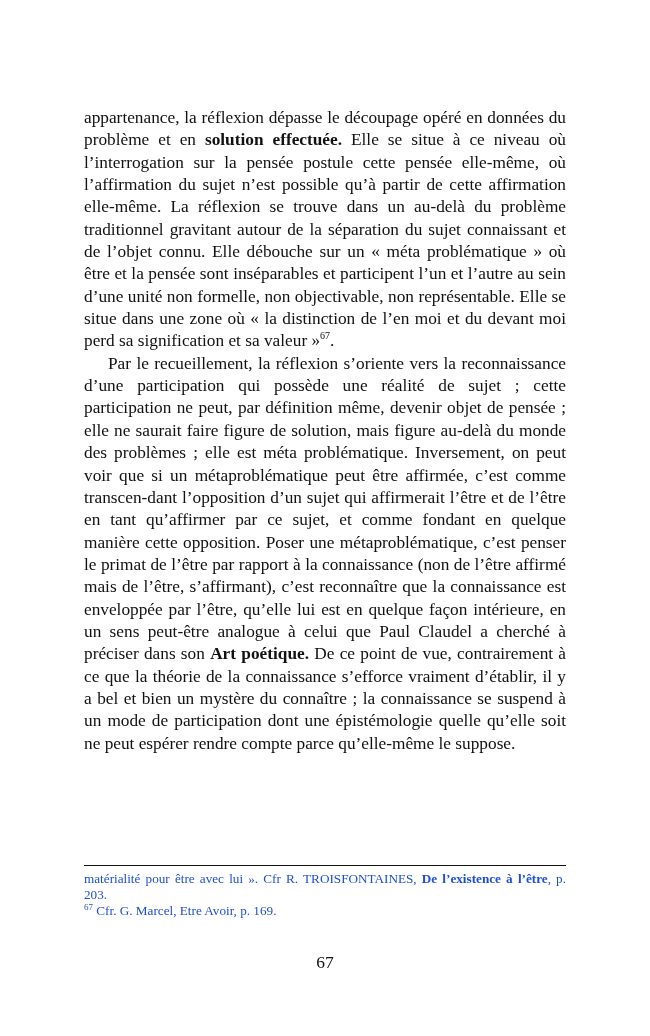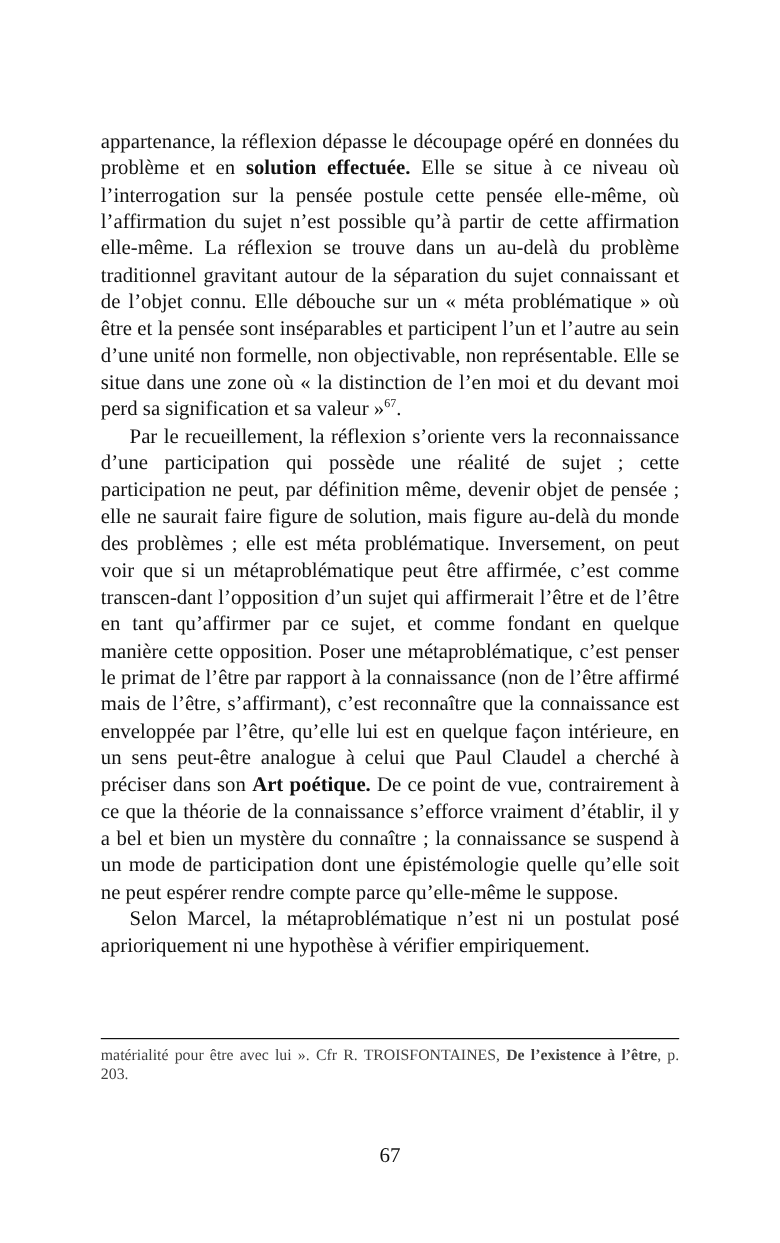--- a/index.html
+++ b/index.html
@@ -3,34 +3,34 @@
 <meta charset="utf-8">
 <style>
   html, body { margin: 0; padding: 0; background: #ffffff; }
   body { width: 650px; height: 1036px; position: relative; overflow: hidden; }
   .page { position: absolute; left: 84px; top: 107px; width: 482px; color: #111; font-family: "Liberation Serif", serif; }
   .para { margin: 0; font-size: 17.3px; line-height: 22.35px; text-align: justify; hyphens: manual; font-family: Liberation Serif, serif; }
   .indent { text-indent: 24px; }
   .gap { margin-top: 0; }
   sup { font-size: 10px; line-height: 0; vertical-align: 7px; }
   .rule { position: absolute; left: 84px; top: 865px; width: 482px; height: 0; border-top: 1.3px solid #111; }
-  .footnotes { position: absolute; left: 84px; top: 871px; width: 482px; font-family: "Liberation Serif", serif; color: #404040; font-size: 13.2px; line-height: 16px; text-align: justify; }
+  .footnotes { position: absolute; left: 84px; top: 871px; width: 482px; font-family: "Liberation Serif", serif; color: #1d4ed8; font-size: 13.2px; line-height: 16px; text-align: justify; }
   .footnotes p { margin: 0; }
   .fnsup { font-size: 9px; vertical-align: 5px; line-height: 0; }
   .pagenum { position: absolute; left: 0; width: 650px; top: 952px; text-align: center; font-family: "Liberation Serif", serif; font-size: 17.5px; color: #111; }
   b { font-weight: bold; }
 </style>
 </head>
 <body>
 
 <div class="page">
   <p class="para"><span>appartenance, la réflexion dépasse le découpage opéré en données du problème et en </span><b>solution effectuée.</b><span> Elle se situe à ce niveau où l’interrogation sur la pensée postule cette pensée elle-même, où l’affirmation du sujet n’est possible qu’à partir de cette affirmation elle-même. La réflexion se trouve dans un au-delà du problème traditionnel gravitant autour de la séparation du sujet connaissant et de l’objet connu. Elle débouche sur un « méta problématique » où être et la pensée sont inséparables et participent l’un et l’autre au sein d’une unité non formelle, non objectivable, non représentable. Elle se situe dans une zone où « la distinction de l’en moi et du devant moi perd sa signification et sa valeur »</span><sup>67</sup><span>.</span></p>
   <p class="para indent gap"><span>Par le recueillement, la réflexion s’oriente vers la reconnaissance d’une participation qui possède une réalité de sujet ; cette participation ne peut, par définition même, devenir objet de pensée ; elle ne saurait faire figure de solution, mais figure au-delà du monde des problèmes ; elle est méta problématique. Inversement, on peut voir que si un métaproblématique peut être affirmée, c’est comme transcen-dant l’opposition d’un sujet qui affirmerait l’être et de l’être en tant qu’affirmer par ce sujet, et comme fondant en quelque manière cette opposition. Poser une métaproblématique, c’est penser le primat de l’être par rapport à la connaissance (non de l’être affirmé mais de l’être, s’affirmant), c’est reconnaître que la connaissance est enveloppée par l’être, qu’elle lui est en quelque façon intérieure, en un sens peut-être analogue à celui que Paul Claudel a cherché à préciser dans son </span><b>Art poétique.</b><span> De ce point de vue, contrairement à ce que la théorie de la connaissance s’efforce vraiment d’établir, il y a bel et bien un mystère du connaître ; la connaissance se suspend à un mode de participation dont une épistémologie quelle qu’elle soit ne peut espérer rendre compte parce qu’elle-même le suppose.</span></p>
-  <p class="para indent gap"><span>Selon Marcel, la métaproblématique n’est ni un postulat posé aprioriquement ni une hypothèse à vérifier empiriquement.</span></p>
 </div>
 
 <div class="rule"></div>
 
 <div class="footnotes">
   <p><span>matérialité pour être avec lui ». Cfr R. TROISFONTAINES, </span><b>De l’existence à l’être</b><span>, p. 203.</span></p>
+  <p><span class="fnsup">67</span><span> Cfr. G. Marcel, Etre Avoir, p. 169.</span></p>
 </div>
 
 <div class="pagenum">67</div>
 
 </body></html>

